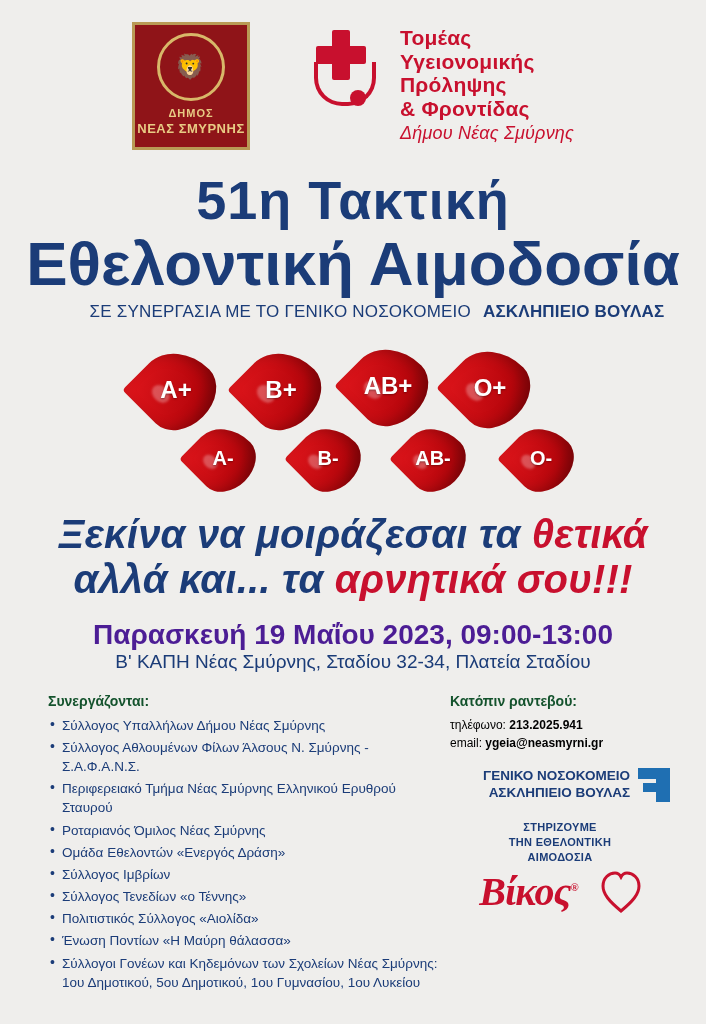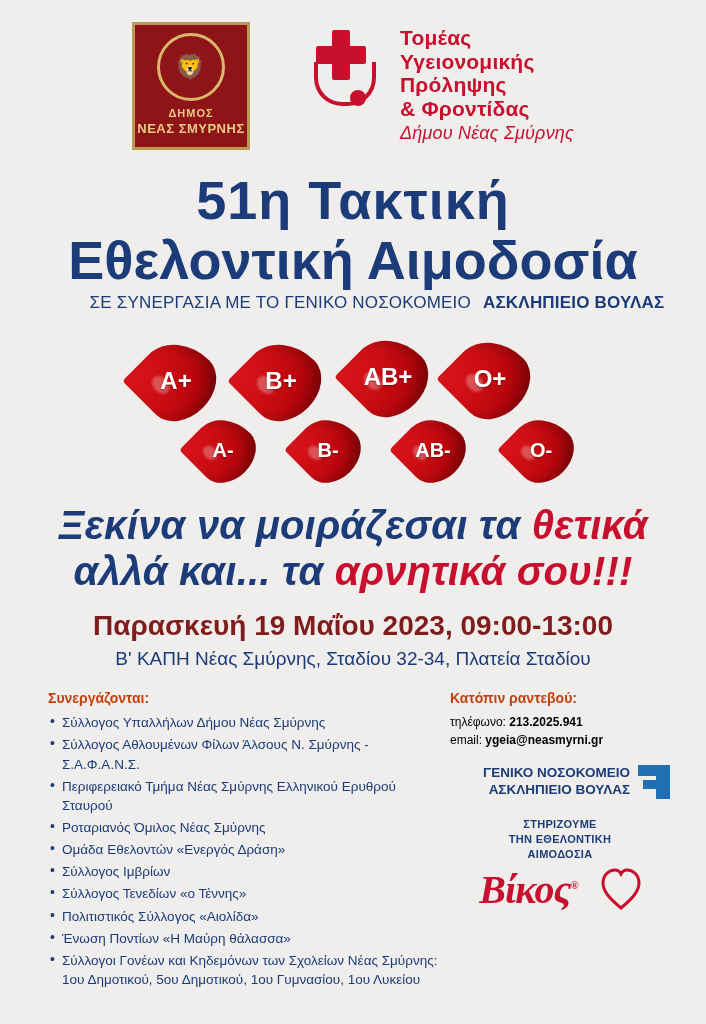--- a/index.html
+++ b/index.html
@@ -132,21 +132,21 @@
     margin-top: 22px;
   }
   .title-1 {
     font-size: 54px;
     font-weight: bold;
     color: #1b3c78;
     letter-spacing: 1px;
     line-height: 1.05;
   }
   .title-2 {
-    font-size: 54px;
+    font-size: 62px;
     font-weight: bold;
     color: #1b3c78;
     letter-spacing: 0px;
     line-height: 1.08;
     margin-top: 2px;
   }
   .subtitle-row {
     margin-top: 4px;
     display: flex;
     justify-content: center;
@@ -218,43 +218,43 @@
     letter-spacing: .2px;
   }
   .slogan .red { color: #c8102e; }
 
   
   .date {
     margin-top: 16px;
     text-align: center;
     font-size: 28px;
     font-weight: bold;
-    color: #7f1d1d;
+    color: #4c1d95;
   }
   .venue {
-    margin-top: 6px;
+    margin-top: 0;
     text-align: center;
     font-size: 19px;
     color: #1b3c78;
   }
 
   
   .bottom {
     margin-top: 20px;
     display: flex;
     padding: 0 36px 0 48px;
     box-sizing: border-box;
     gap: 12px;
   }
   .col-left { width: 390px; }
   .col-right { flex: 1; }
   .col-head {
     font-size: 14px;
     font-weight: bold;
-    color: #c2410c;
+    color: #14532d;
     margin-bottom: 7px;
   }
   .partner-list {
     list-style: none;
     margin: 0;
     padding: 0;
   }
   .partner-list li {
     font-size: 13.5px;
     color: #1b3c78;

